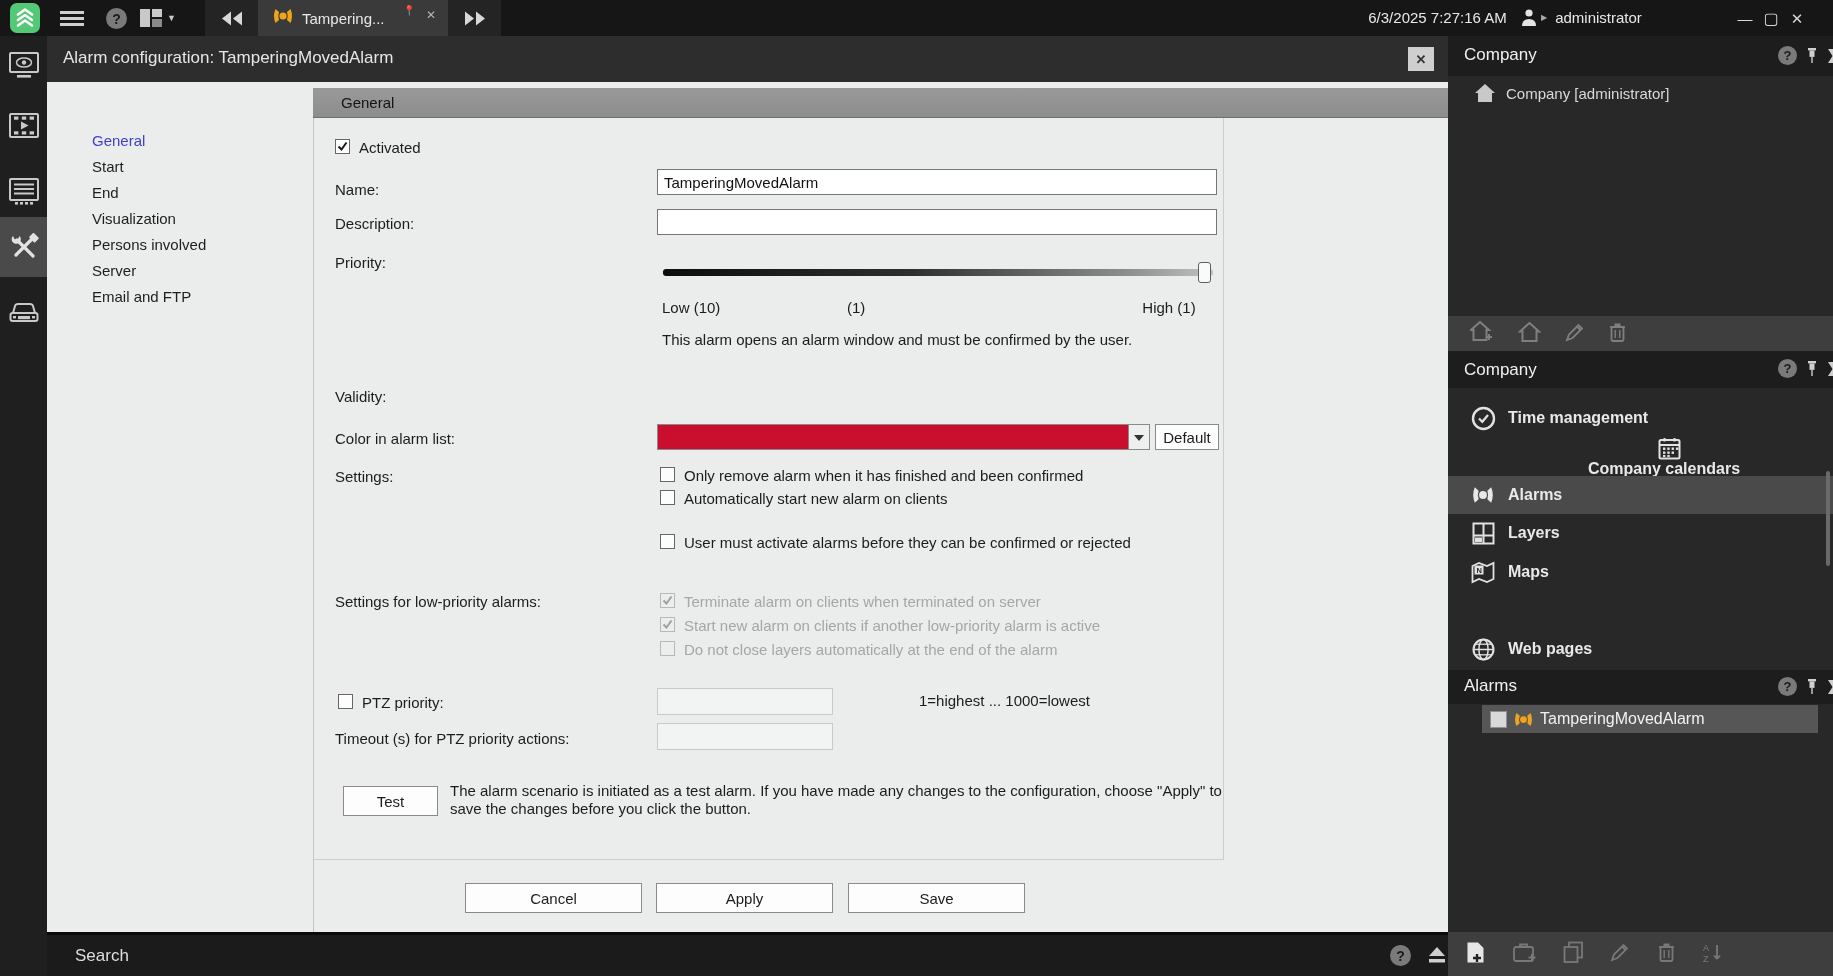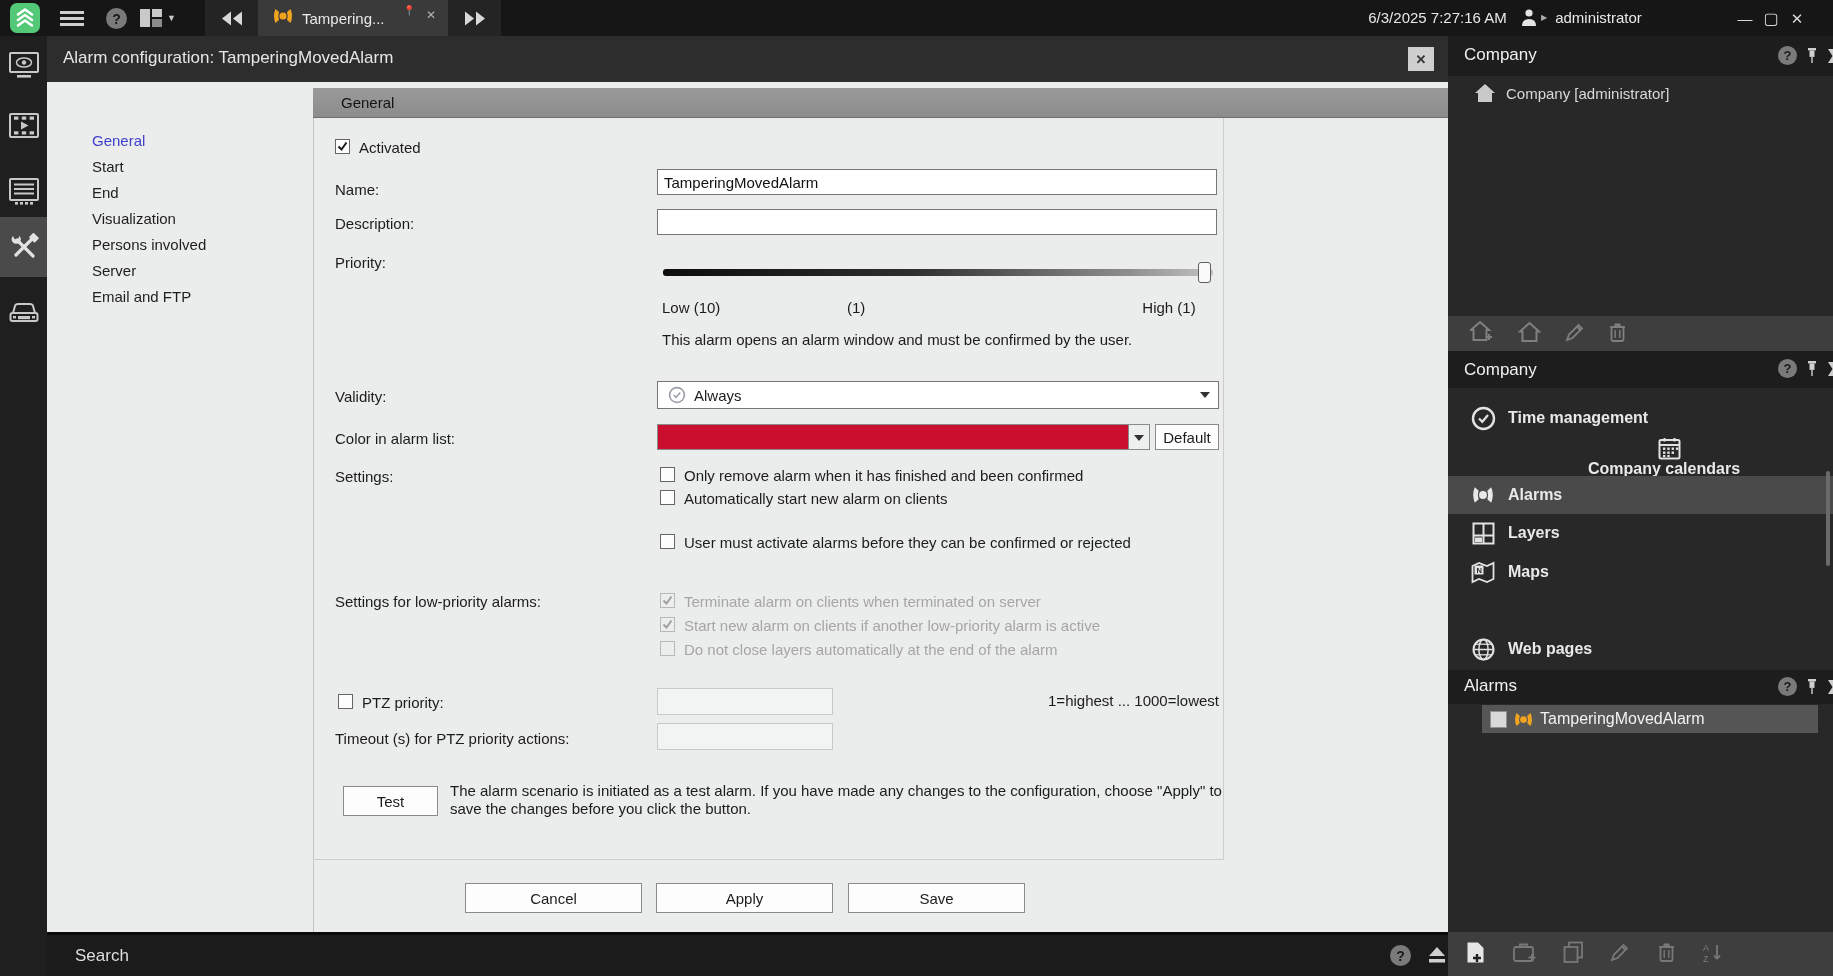--- a/index.html
+++ b/index.html
@@ -266,30 +266,20 @@
 
       <span class="flabel" style="left:288px; top:172px;">Priority:</span>
       <div class="slider-track" style="left:616px; top:187px; width:550px;"></div>
       <div class="slider-thumb" style="left:1151px; top:180px;"></div>
       <span class="ftext" style="left:615px; top:217px;">Low (10)</span>
       <span class="ftext" style="left:800px; top:217px;">(1)</span>
       <span class="ftext" style="left:1072px; top:217px; width:100px; text-align:center;">High (1)</span>
       <span class="ftext" style="left:615px; top:249px;">This alarm opens an alarm window and must be confirmed by the user.</span>
 
       <span class="flabel" style="left:288px; top:306px;">Validity:</span>
-      <div class="dropdown" style="left:610px; top:299px; width:562px;">
-        <span style="margin-left:10px; display:flex;">
-          <svg width="18" height="18" viewBox="0 0 18 18">
-              <circle cx="9" cy="9" r="7.4" fill="none" stroke="#9aa0a6" stroke-width="1.6"></circle>
-              <path d="M5.7 9 L8 11.3 L12.3 6.4" fill="none" stroke="#9aa0a6" stroke-width="1.5"></path>
-            </svg>
-        </span>
-        <span style="margin-left:8px; font-size:15px; color:#1c1c1c;">Always</span>
-        <span class="arrow"></span>
-      </div>
 
       <span class="flabel" style="left:288px; top:348px;">Color in alarm list:</span>
       <div class="colorbar" style="left:610px; top:342px; width:472px; background:#c90f2d;"></div>
       <div class="colorbtn" style="left:1081px; top:342px;">
         <span class="arrow"></span>
       </div>
       <div class="btn" style="left:1108px; top:342px; width:64px; height:26px;">Default</div>
 
       <span class="flabel" style="left:288px; top:386px;">Settings:</span>
       <span class="cb" style="left:613px; top:385px;"></span>
@@ -312,21 +302,21 @@
             <path d="M2.5 6.5 L5.5 9.5 L10.5 2.5" stroke="#9f9f9f" stroke-width="2" fill="none"></path>
           </svg>
       </span>
       <span class="ftext dim" style="left:637px; top:535px;">Start new alarm on clients if another low-priority alarm is active</span>
       <span class="cb dis" style="left:613px; top:559px;"></span>
       <span class="ftext dim" style="left:637px; top:559px;">Do not close layers automatically at the end of the alarm</span>
 
       <span class="cb" style="left:291px; top:612px;"></span>
       <span class="flabel" style="left:315px; top:612px;">PTZ priority:</span>
       <div class="dinput" style="left:610px; top:606px; width:176px;"></div>
-      <span class="ftext" style="left:872px; top:610px; width:300px; text-align:right;">1=highest ... 1000=lowest</span>
+      <span class="ftext" style="left:872px; top:610px; width:300px; ">1=highest ... 1000=lowest</span>
 
       <span class="flabel" style="left:288px; top:648px;">Timeout (s) for PTZ priority actions:</span>
       <div class="dinput" style="left:610px; top:641px; width:176px;"></div>
 
       <div class="btn" style="left:296px; top:704px; width:95px; height:30px;">Test</div>
       <span class="ftext" style="left:403px; top:700px; width:772px; line-height:18px;">The alarm scenario is initiated as a test alarm. If you have made any changes to the configuration, choose "Apply" to save the changes before you click the button.</span>
 
       <div class="btn" style="left:418px; top:801px; width:177px; height:30px;">Cancel</div>
       <div class="btn" style="left:609px; top:801px; width:177px; height:30px;">Apply</div>
       <div class="btn" style="left:801px; top:801px; width:177px; height:30px;">Save</div>

